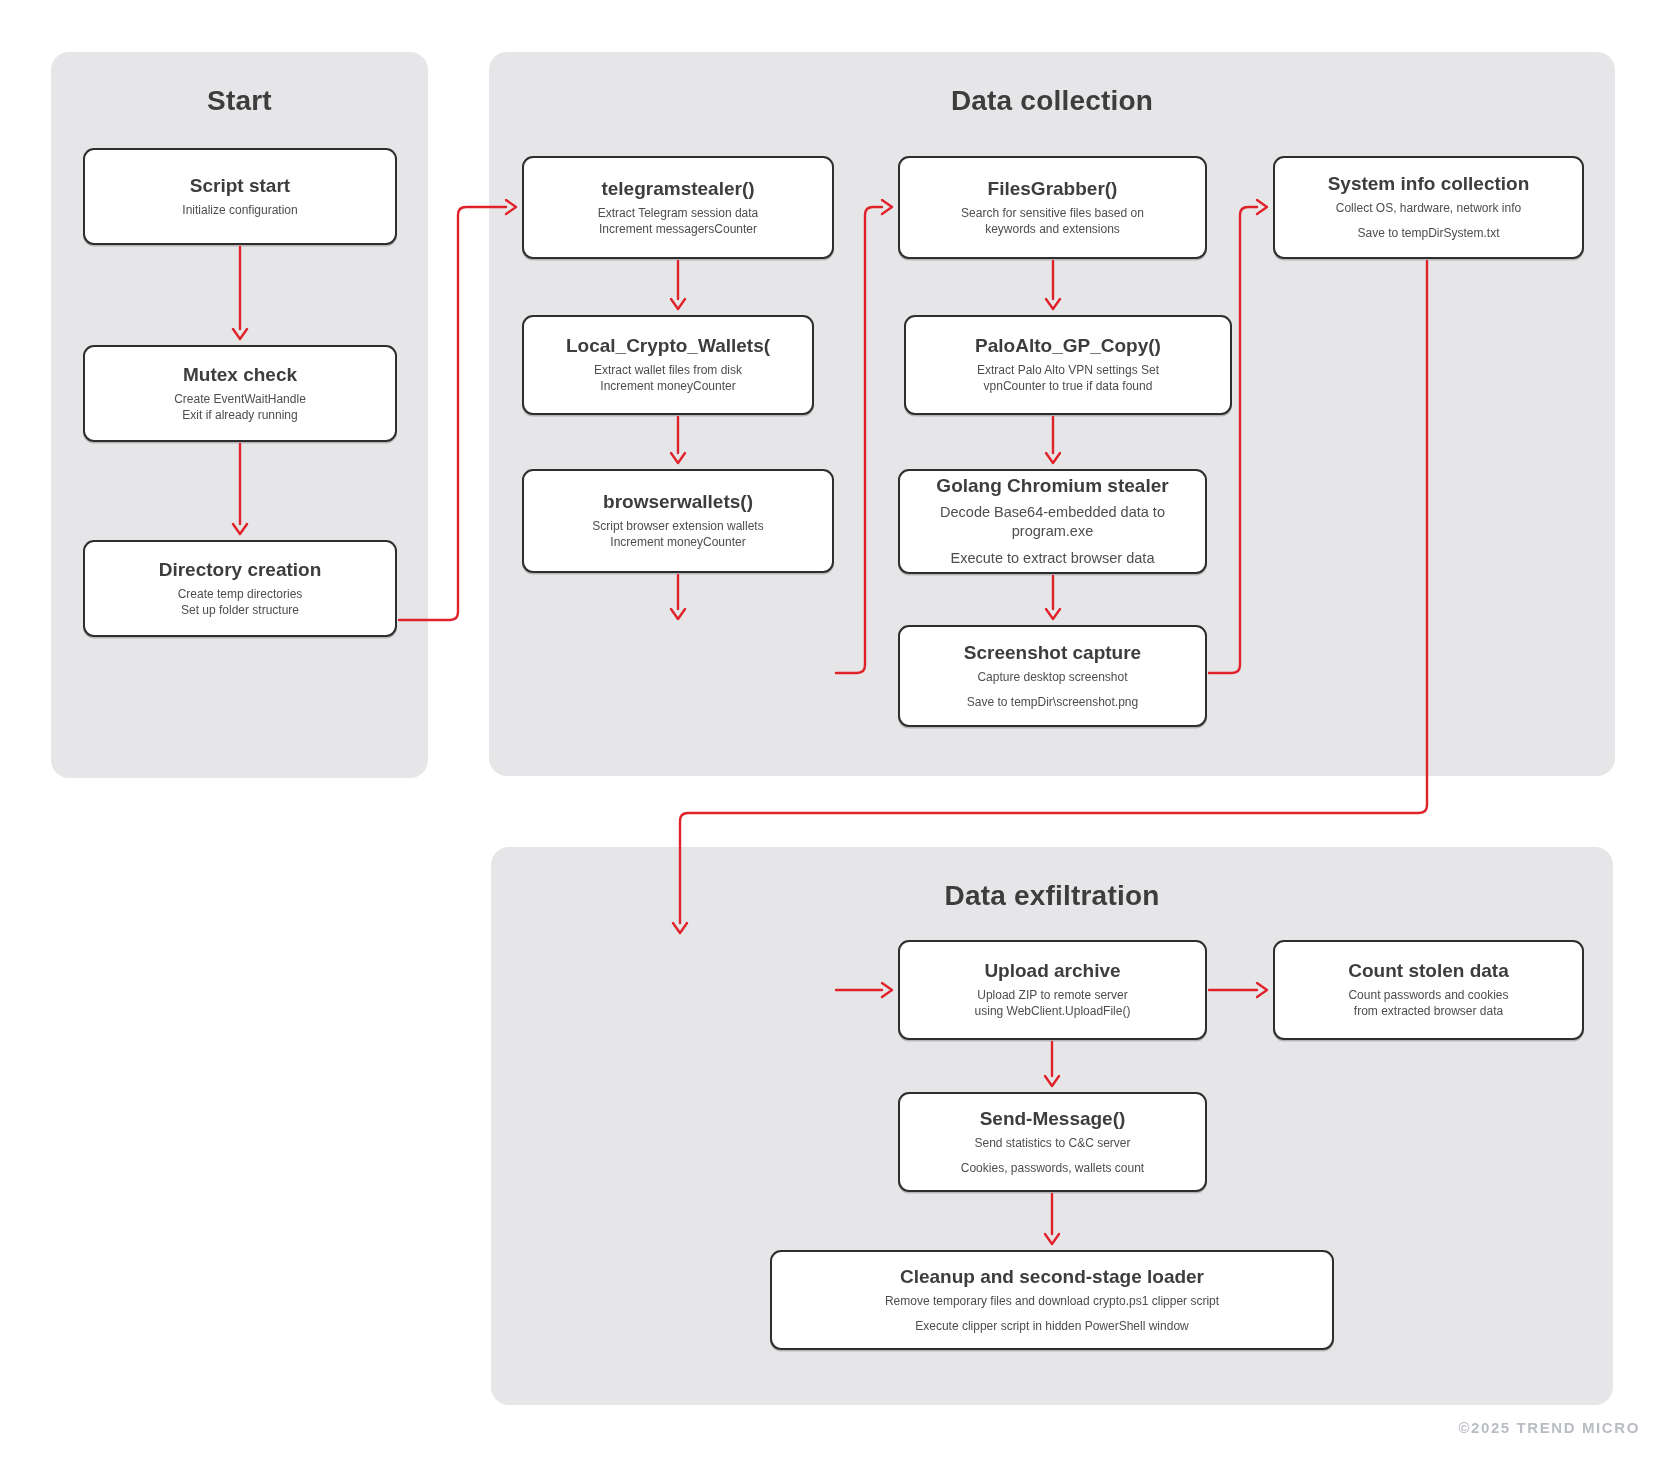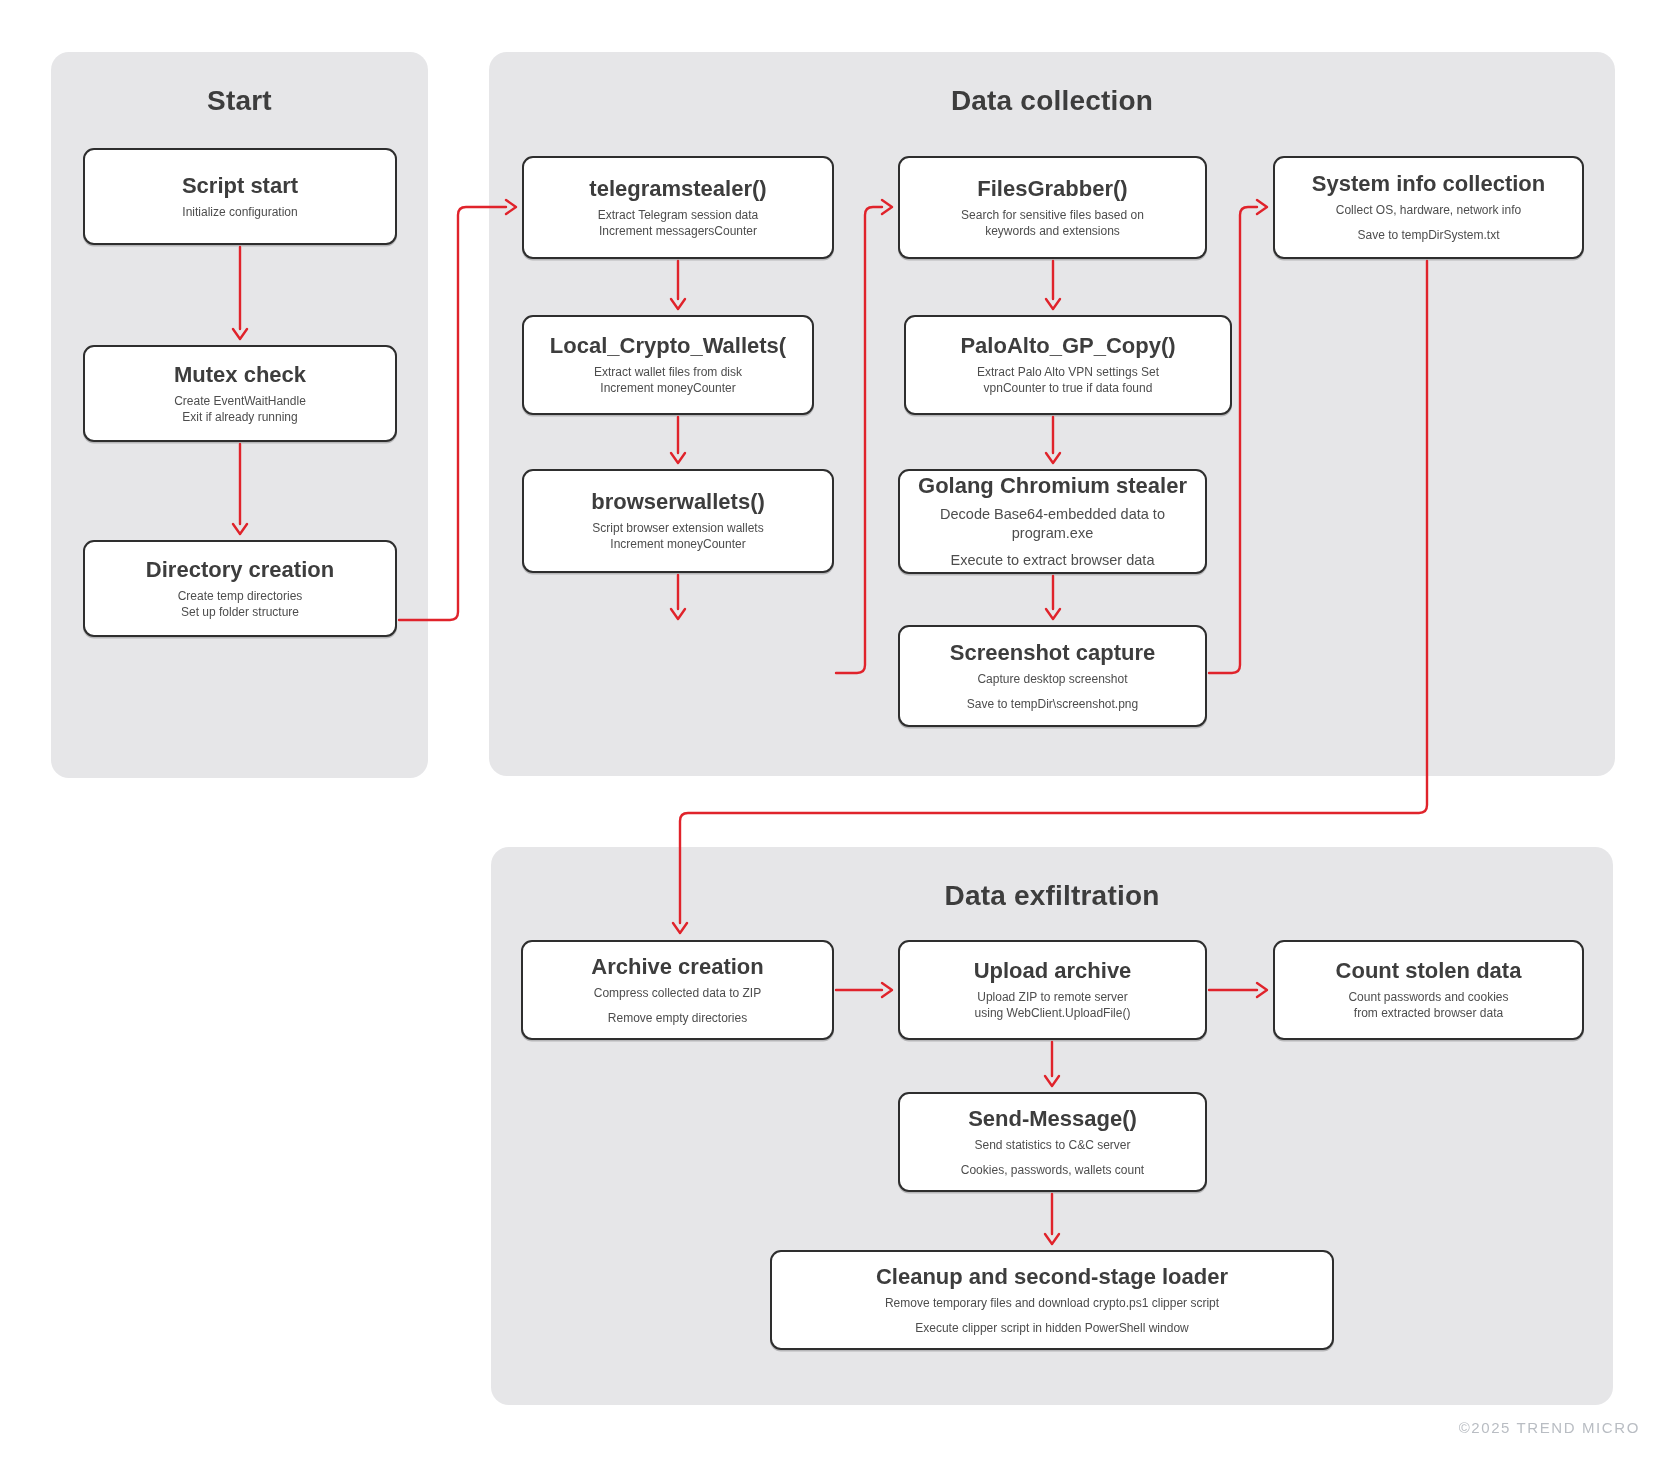--- a/index.html
+++ b/index.html
@@ -19,29 +19,29 @@
   .panel{position:absolute;background:var(--panel-gray);border-radius:18px;}
   .panel-title{
     position:absolute;left:0;right:0;top:33px;text-align:center;
     font-size:28px;font-weight:bold;color:var(--title-text);letter-spacing:.2px;
   }
   .node{
     position:absolute;background:#ffffff;border:2px solid var(--box-border);border-radius:11px;
     box-sizing:border-box;display:flex;flex-direction:column;justify-content:center;align-items:center;
     text-align:center;padding:8px 12px;box-shadow:0 1.5px 0 rgba(40,40,40,.25);
   }
-  .node-title{font-size:22px;font-weight:bold;color:var(--title-text);margin-bottom:6px;text-align:center;}
+  .node-title{font-size:19px;font-weight:bold;color:var(--title-text);margin-bottom:6px;text-align:center;}
   .node-line{font-size:12px;color:var(--body-text);line-height:1.32;}
   .gap .node-line + .node-line{margin-top:9px;}
   .small .node-line{font-size:14.5px;line-height:1.3;}
   svg.wires{position:absolute;left:0;top:0;pointer-events:none;}
   svg.wires path{fill:none;stroke:var(--arrow-red);stroke-width:2.4;stroke-linecap:round;stroke-linejoin:round;}
   .copyright{
     position:absolute;right:52px;top:1419px;font-size:15px;letter-spacing:1.6px;
-    color:var(--copyright-gray);font-weight:normal;
+    color:var(--copyright-gray);font-weight:bold;
   }
 </style>
 </head>
 <body>
 
 <div class="stage">
 
   <div class="panel" style="left:51px;top:52px;width:377px;height:726px">
     <div class="panel-title">Start</div>
   </div>
@@ -103,25 +103,20 @@
     <div class="node-line">Capture desktop screenshot</div>
     <div class="node-line">Save to tempDir\screenshot.png</div>
   </div>
 
   <div class="node gap" style="left:1273px;top:156px;width:311px;height:103px">
     <div class="node-title">System info collection</div>
     <div class="node-line">Collect OS, hardware, network info</div>
     <div class="node-line">Save to tempDirSystem.txt</div>
   </div>
 
-  <div class="node gap" style="left:521px;top:940px;width:313px;height:100px">
-    <div class="node-title">Archive creation</div>
-    <div class="node-line">Compress collected data to ZIP</div>
-    <div class="node-line">Remove empty directories</div>
-  </div>
   <div class="node" style="left:898px;top:940px;width:309px;height:100px">
     <div class="node-title">Upload archive</div>
     <div class="node-line">Upload ZIP to remote server</div>
     <div class="node-line">using WebClient.UploadFile()</div>
   </div>
   <div class="node" style="left:1273px;top:940px;width:311px;height:100px">
     <div class="node-title">Count stolen data</div>
     <div class="node-line">Count passwords and cookies</div>
     <div class="node-line">from extracted browser data</div>
   </div>

